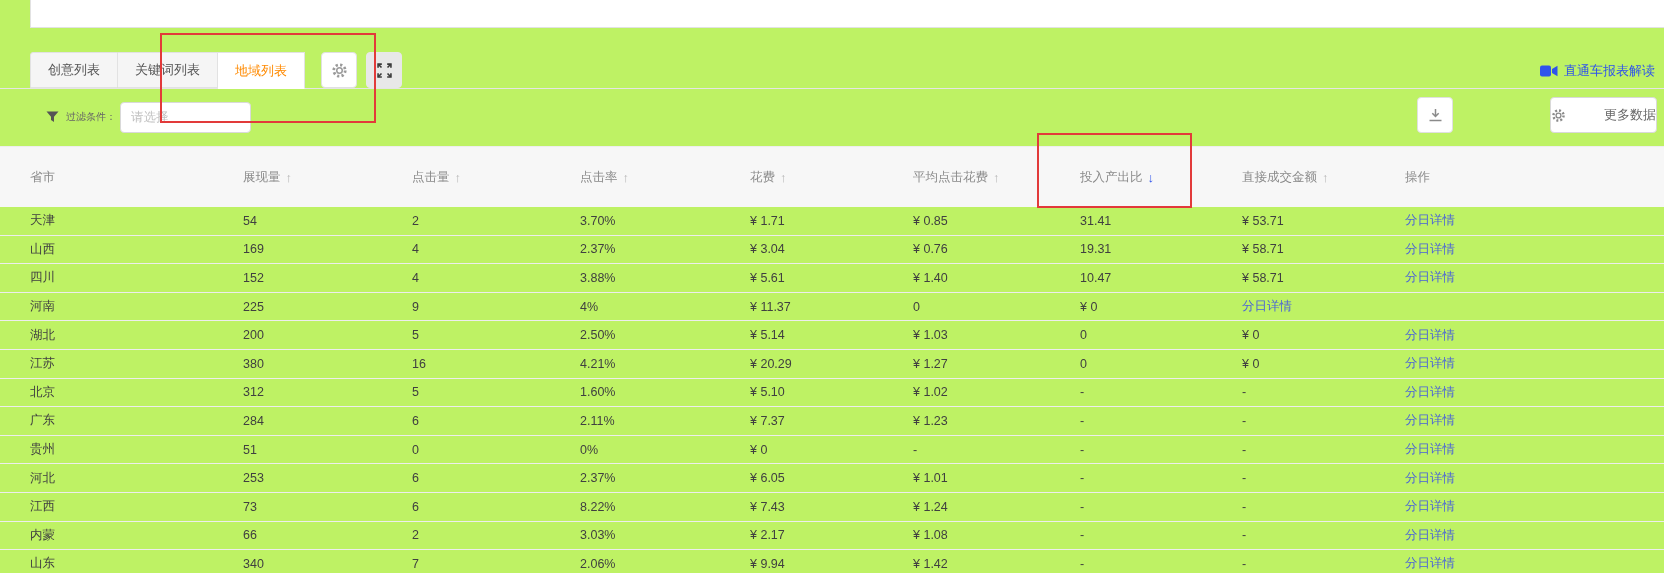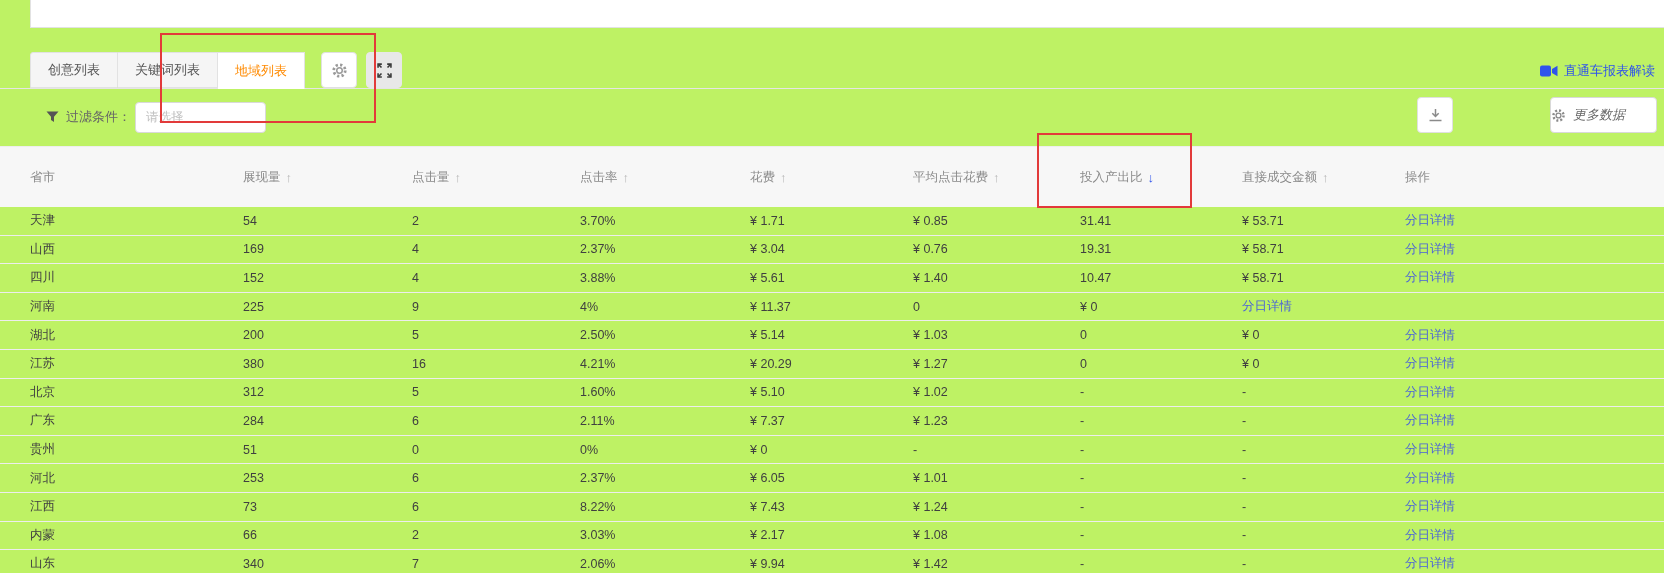--- a/index.html
+++ b/index.html
@@ -24,31 +24,31 @@
 
   
   .report-link { position:absolute; right:9px; top:62px; display:flex; align-items:center; gap:6px;
                  color:#2f54eb; font-size:13px; cursor:pointer; text-decoration:none; }
 
   
   .panel-border { position:absolute; left:0; right:0; top:88px; border-top:1px solid #e5e5e5; }
 
   
   .filter-row { position:absolute; left:46px; top:88px; height:58px; display:flex; align-items:center; }
-  .filter-label { display:flex; align-items:center; gap:7px; font-size:13px; color:#666; }
+  .filter-label { display:flex; align-items:center; gap:7px; font-size:10px; color:#666; }
   .filter-input { margin-left:4px; width:131px; height:31px; border:1px solid #d9d9d9; border-radius:4px;
                   padding:0 10px; font-size:12.5px; color:#333; outline:none;
                   font-family:"Liberation Sans","DejaVu Sans",sans-serif; }
   .filter-input::placeholder { color:#bfbfbf; }
 
   .dl-btn { position:absolute; left:1417px; top:97px; }
   .more-btn { position:absolute; left:1550px; top:97px; width:107px; height:36px;
-              display:flex; align-items:center; justify-content:flex-start; gap:7px;
+              display:flex; align-items:center; justify-content:space-between; gap:7px;
               border:1px solid #d9d9d9; border-radius:4px; background:#fff;
-              font-size:13px; color:#666; cursor:pointer;font-style:italic; }
+              font-size:13px; color:#666; cursor:pointer; }
 
   
   .table { position:absolute; left:0; right:0; top:146px; }
   .grid { display:grid; grid-template-columns:213px 169px 168px 170px 163px 167px 162px 163px minmax(0,1fr);
           padding-left:30px; }
   .thead { height:61px; background:#f7f7f7; border-top:1px solid #eee; }
   .th { display:flex; align-items:center; gap:5px; font-size:12.5px; color:#8a8a8a; }
   .sort-arrow { color:#b5b5b5; font-weight:bold; font-size:13px; }
   .sort-arrow.active { color:#2f54eb; }
   .tr { height:28.6px; border-bottom:1px solid #ededed; }

